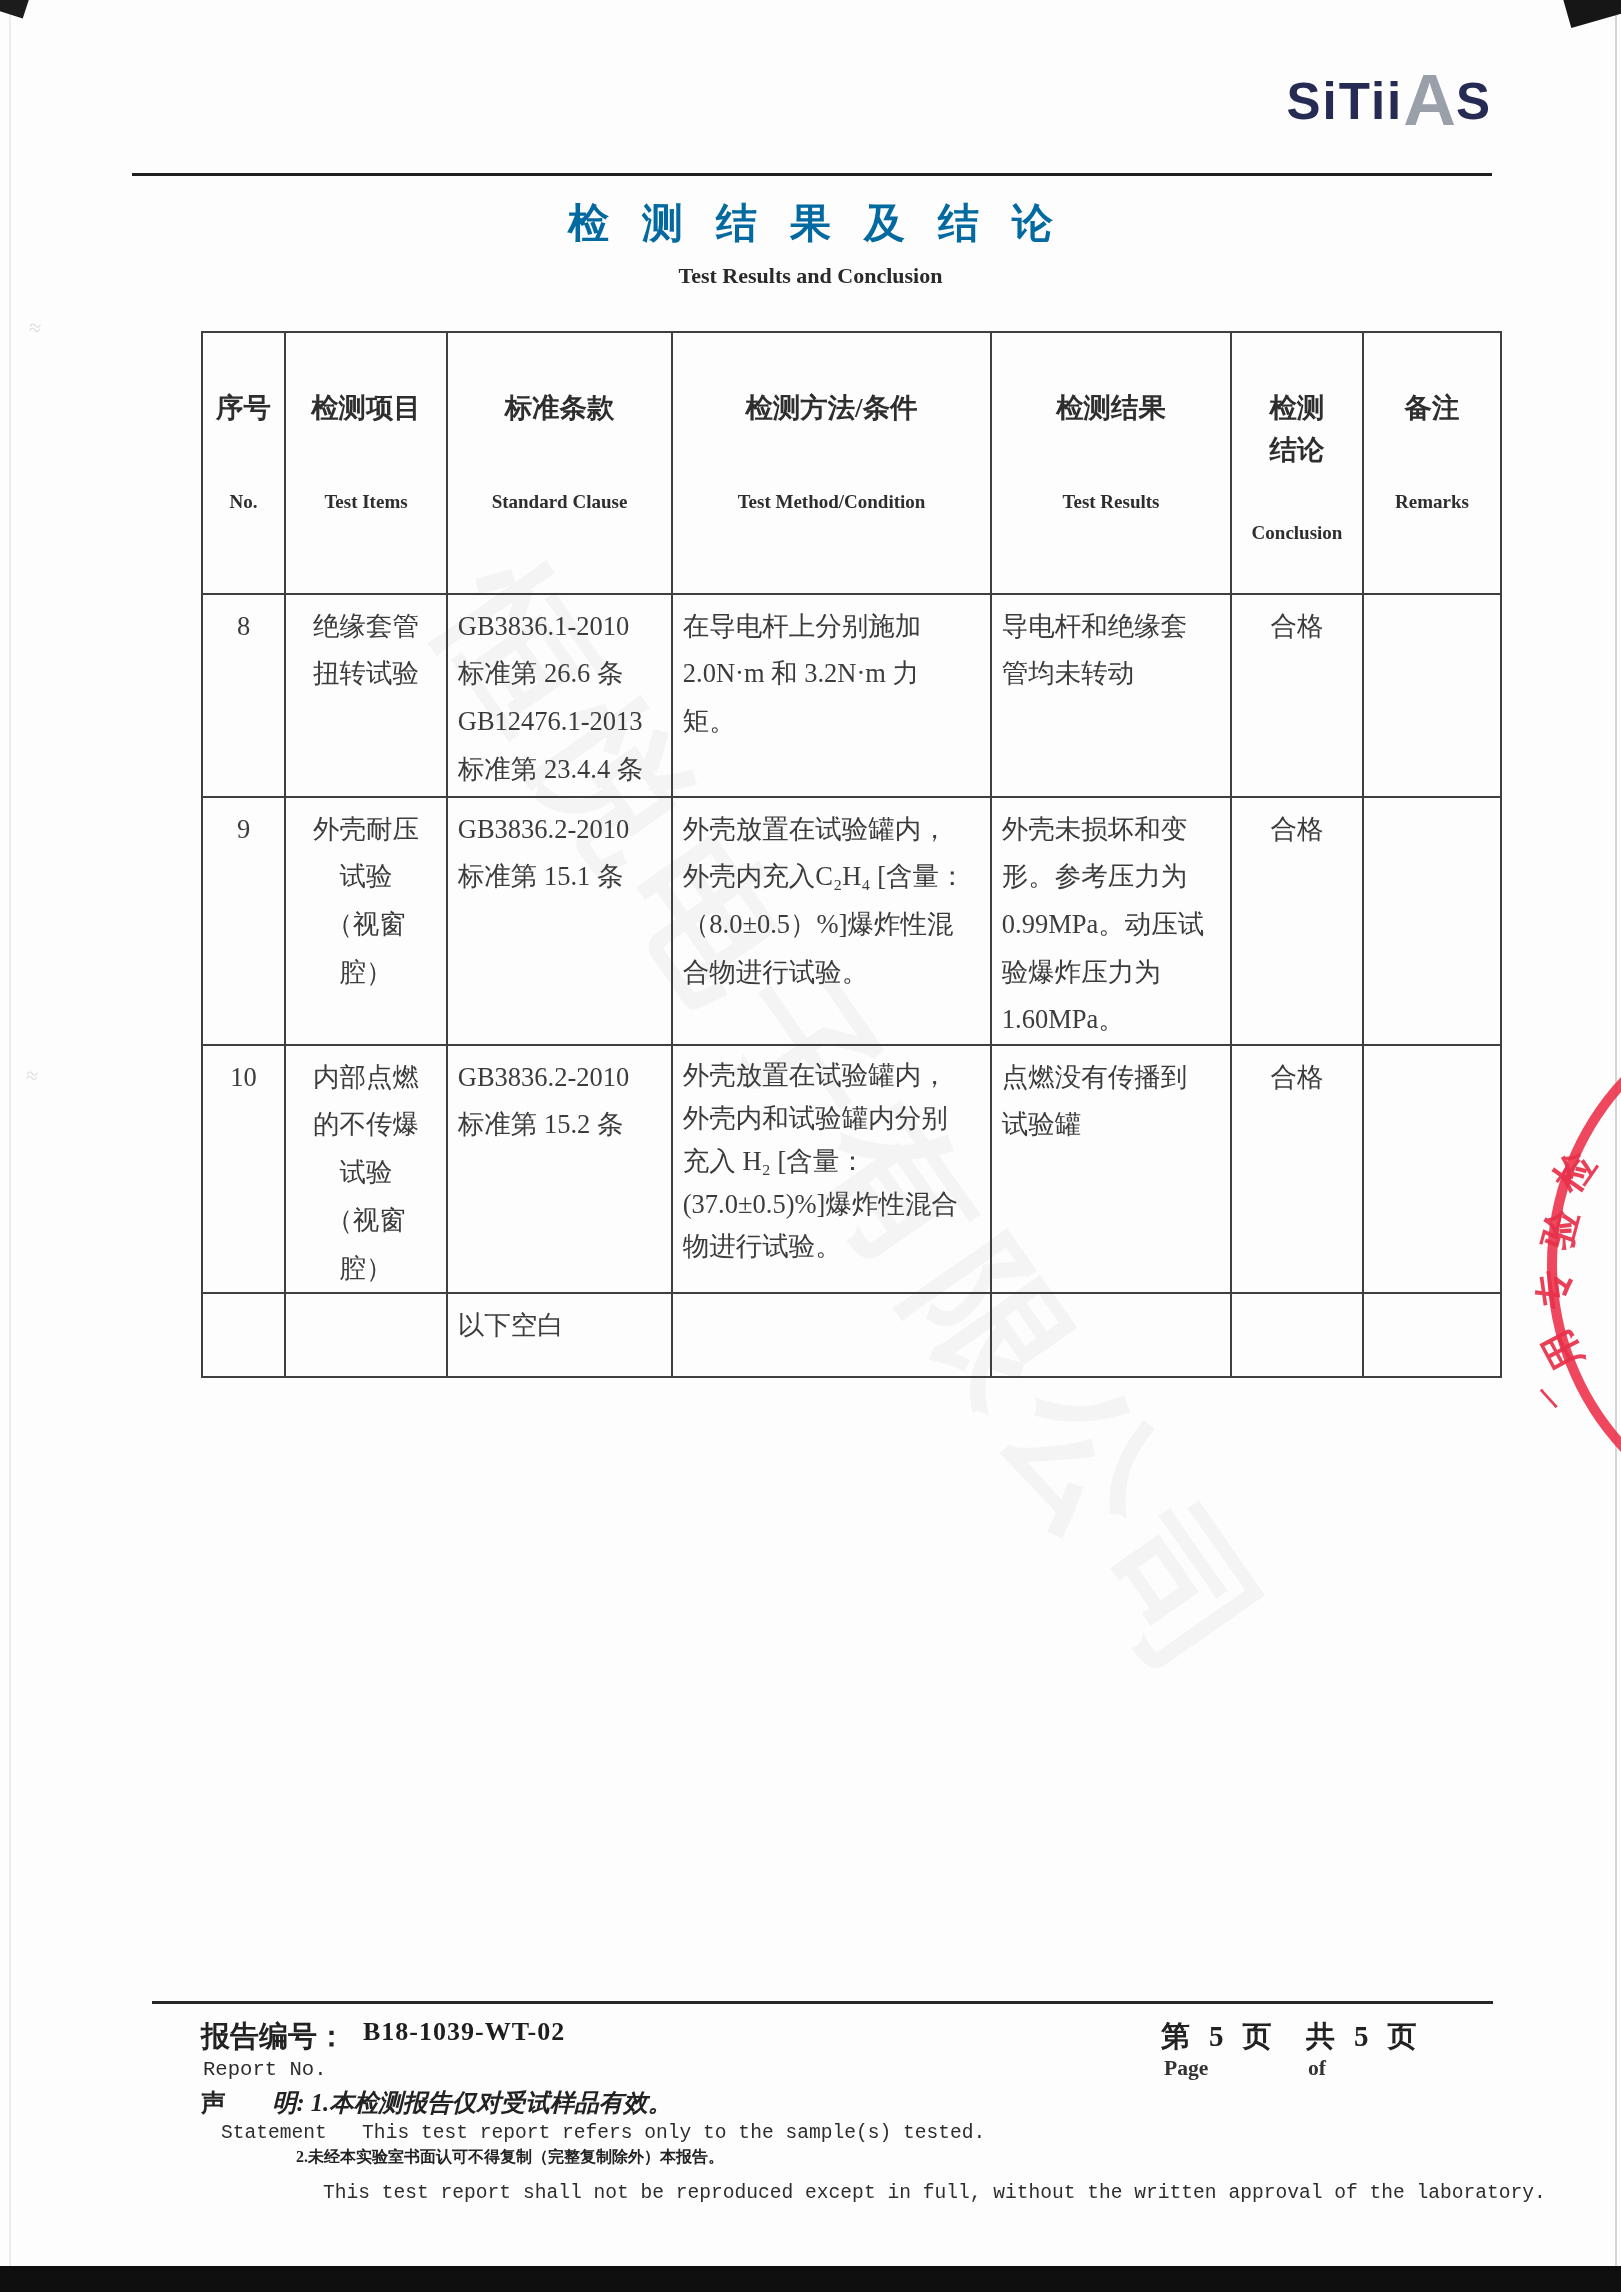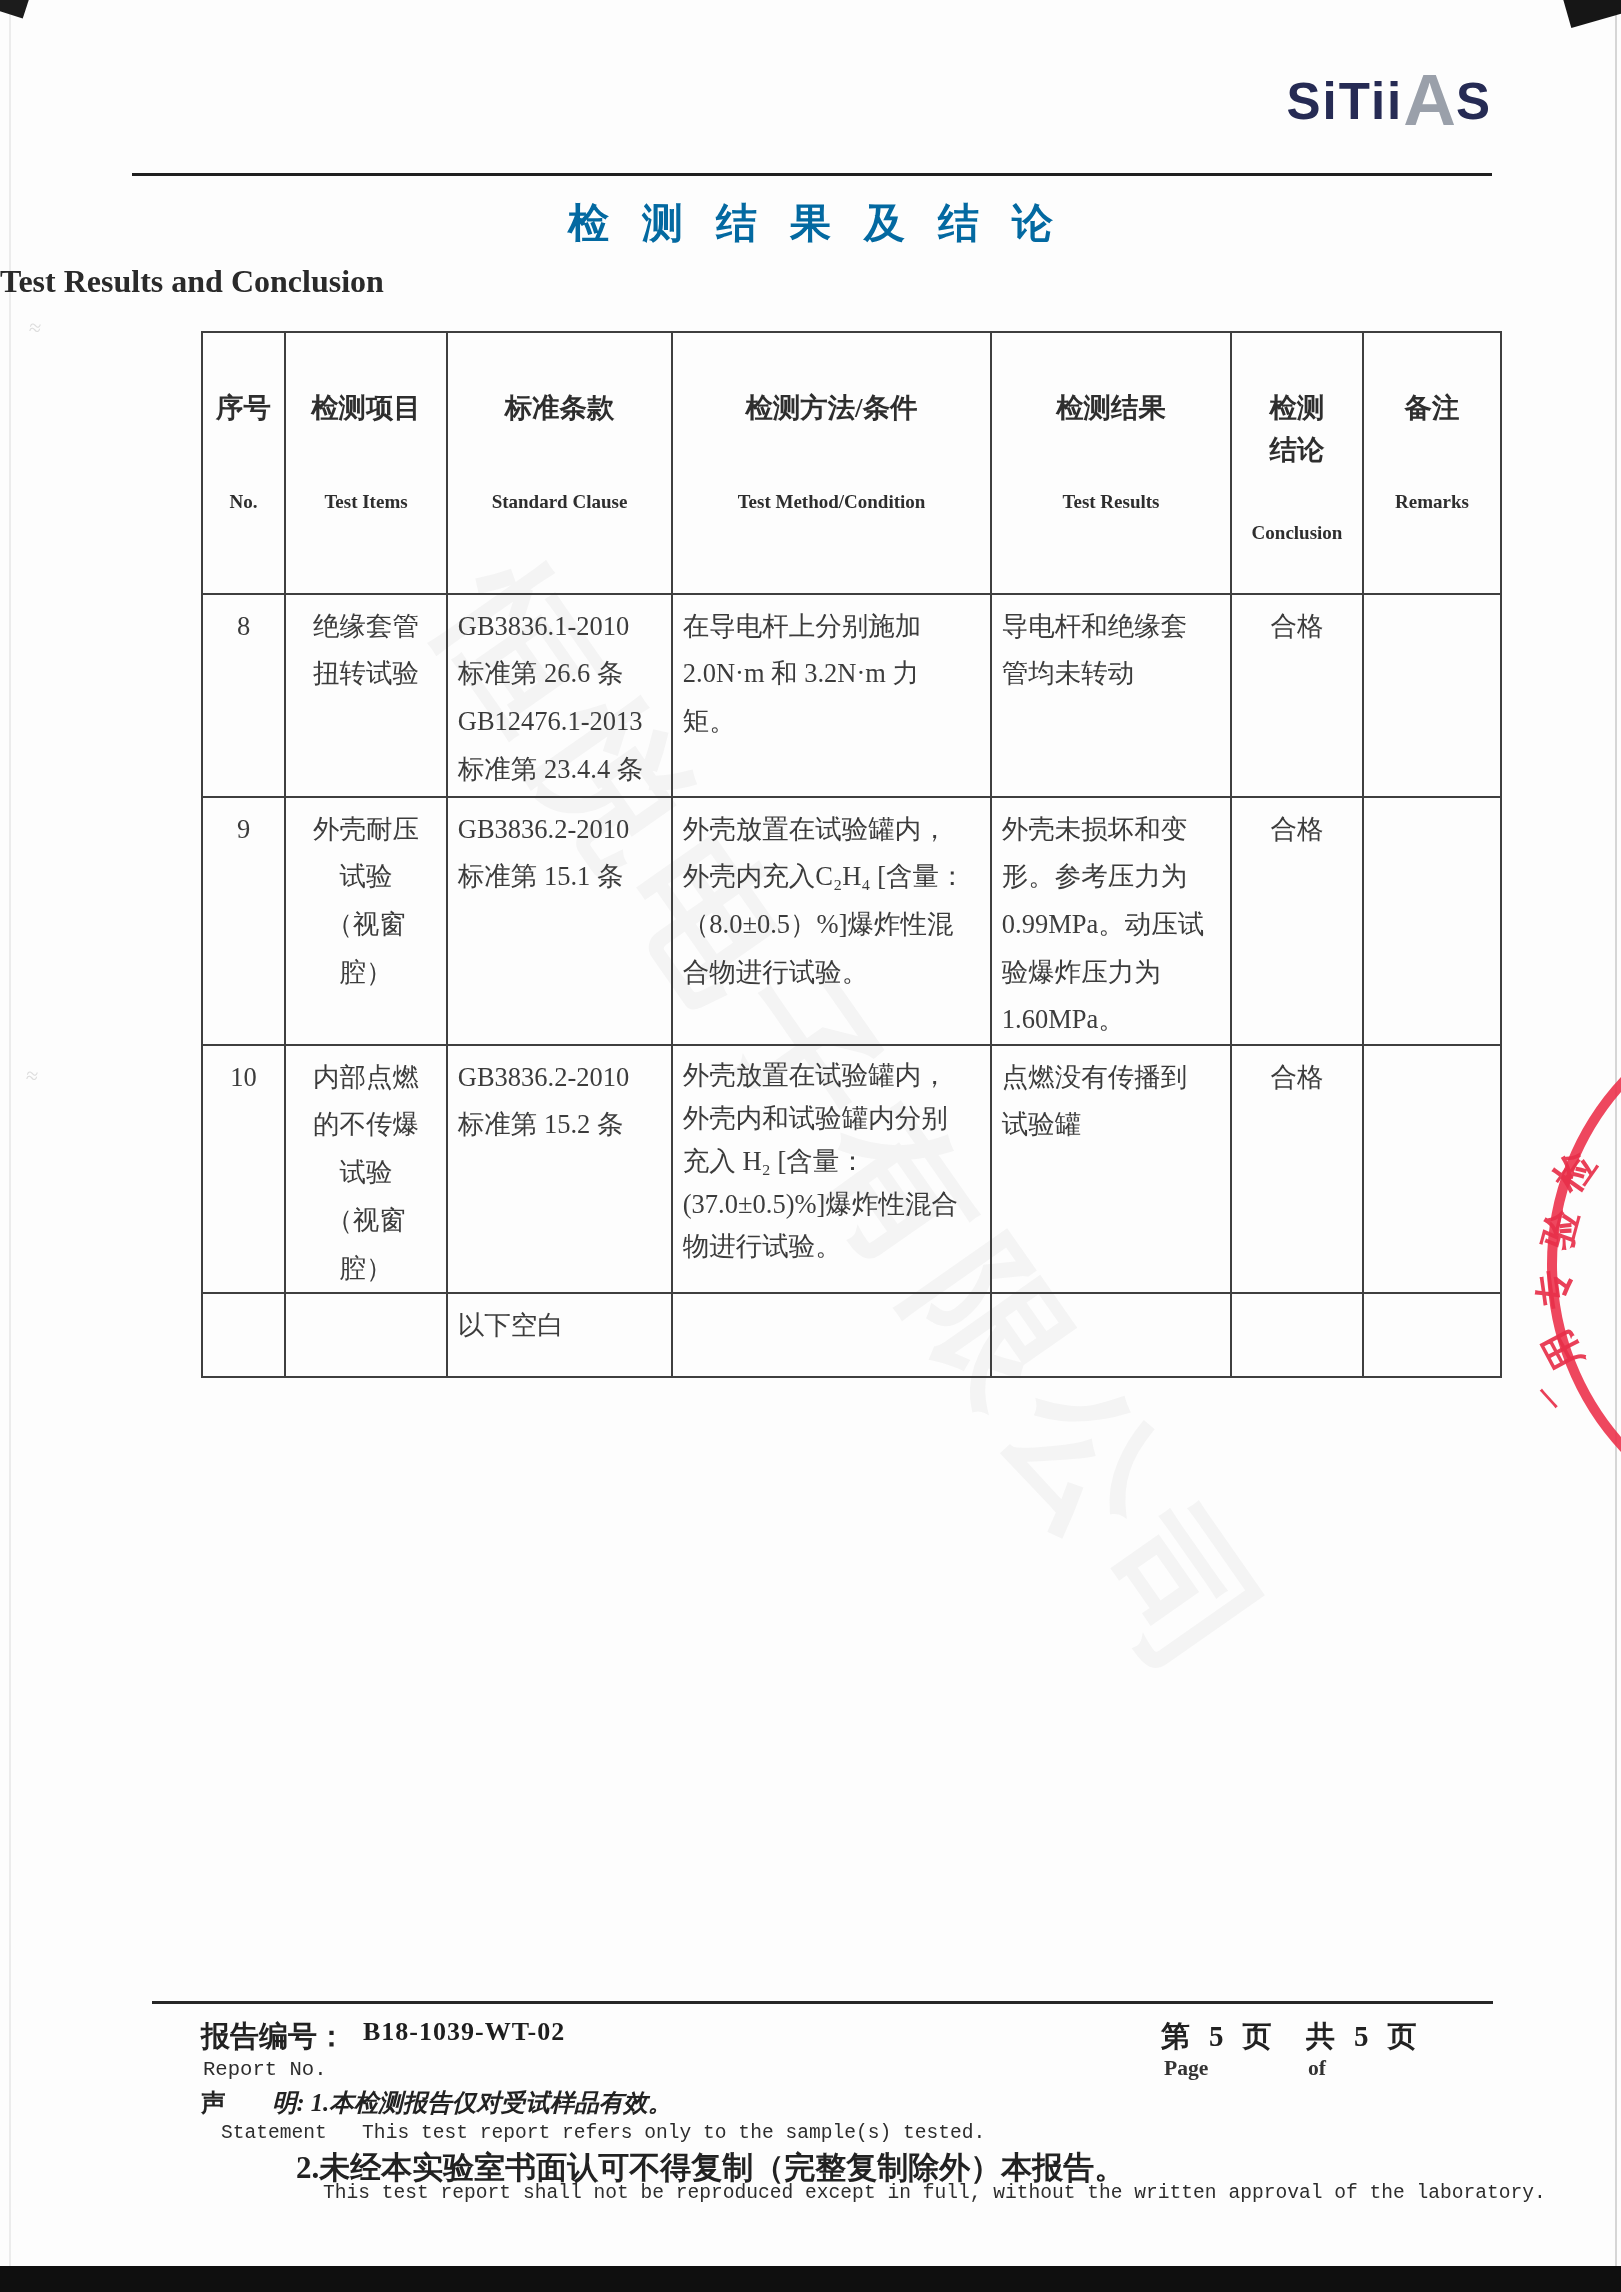--- a/index.html
+++ b/index.html
@@ -14,22 +14,22 @@
   .pencil-mark{position:absolute;color:#dddddd;font-size:21.6px;transform:rotate(8deg);}
   
   .logo{position:absolute;left:1237px;top:63px;width:255px;text-align:right;
         font-family:"Liberation Sans", sans-serif;font-weight:bold;line-height:1;}
   .logo .dark{color:#262b54;font-size:51px;letter-spacing:2px;}
   .logo .grayA{color:#9aa0aa;font-size:73px;letter-spacing:0;vertical-align:-5.9px;}
   .rule-top{position:absolute;left:132px;top:173px;width:1360px;height:2.9px;background:#1f1f1f;}
   
   .title-zh{position:absolute;left:0;top:196px;width:1621px;text-align:center;
             font-size:41px;font-weight:bold;color:#0369a1;letter-spacing:33px;text-indent:33px;}
-  .title-en{position:absolute;left:0;top:263px;width:1621px;
-            font-size:32px;font-weight:bold;color:#2a2a2a;}
+  .title-en{position:absolute;left:0;top:263px;width:1621px;text-align:center;
+            font-size:22px;font-weight:bold;color:#2a2a2a;}
   
   .watermark{position:absolute;left:853px;top:1127px;transform:translate(-50%,-50%) rotate(55deg);
              font-size:149px;letter-spacing:15.7px;white-space:nowrap;color:rgba(90,90,90,0.055);
              font-weight:bold;pointer-events:none;}
   .stamp-circle{position:absolute;left:1547px;top:990px;width:529px;height:529px;border-radius:50%;
                 border:10.8px solid rgba(236,45,72,0.88);}
   .stamp-char{position:absolute;font-size:39px;font-weight:bold;color:rgba(231,48,74,0.92);}
   
   table.report{position:absolute;left:201px;top:331px;border-collapse:collapse;table-layout:fixed;
                background:transparent;}
@@ -46,21 +46,21 @@
   .rule-footer{position:absolute;left:152px;top:2001px;width:1341px;height:2.9px;background:#272727;}
   .f-zh-bold{font-weight:bold;color:#222;}
   .f-report-label{position:absolute;left:201px;top:2017px;font-size:29px;}
   .f-report-value{position:absolute;left:363px;top:2017px;font-size:26px;font-weight:bold;color:#1e1e1e;
                   letter-spacing:1px;}
   .f-mono{font-family:"Liberation Mono", monospace;color:#2d2d2d;}
   .f-report-en{position:absolute;left:203px;top:2058px;font-size:20.6px;}
   .f-sheng{position:absolute;left:201px;top:2086px;font-size:24.5px;}
   .f-ming{position:absolute;left:272px;top:2086px;font-size:24.5px;font-style:italic;}
   .f-statement-en{position:absolute;left:221px;top:2122px;font-size:19.6px;}
-  .f-line2{position:absolute;left:296px;top:2147px;font-size:31px;}
+  .f-line2{position:absolute;left:296px;top:2147px;font-size:16px;}
   .f-en2{position:absolute;left:323px;top:2182px;font-size:19.6px;}
   .f-page-zh{position:absolute;left:1161px;top:2017px;font-size:29px;letter-spacing:5.9px;}
   .f-of-zh{position:absolute;left:1306px;top:2017px;font-size:29px;letter-spacing:5.9px;}
   .f-page-en{position:absolute;left:1164px;top:2056px;font-size:21.6px;font-weight:bold;}
   .f-of-en{position:absolute;left:1308px;top:2056px;font-size:21.6px;font-weight:bold;}
 </style>
 </head>
 <body>
 
 <div class="page">

